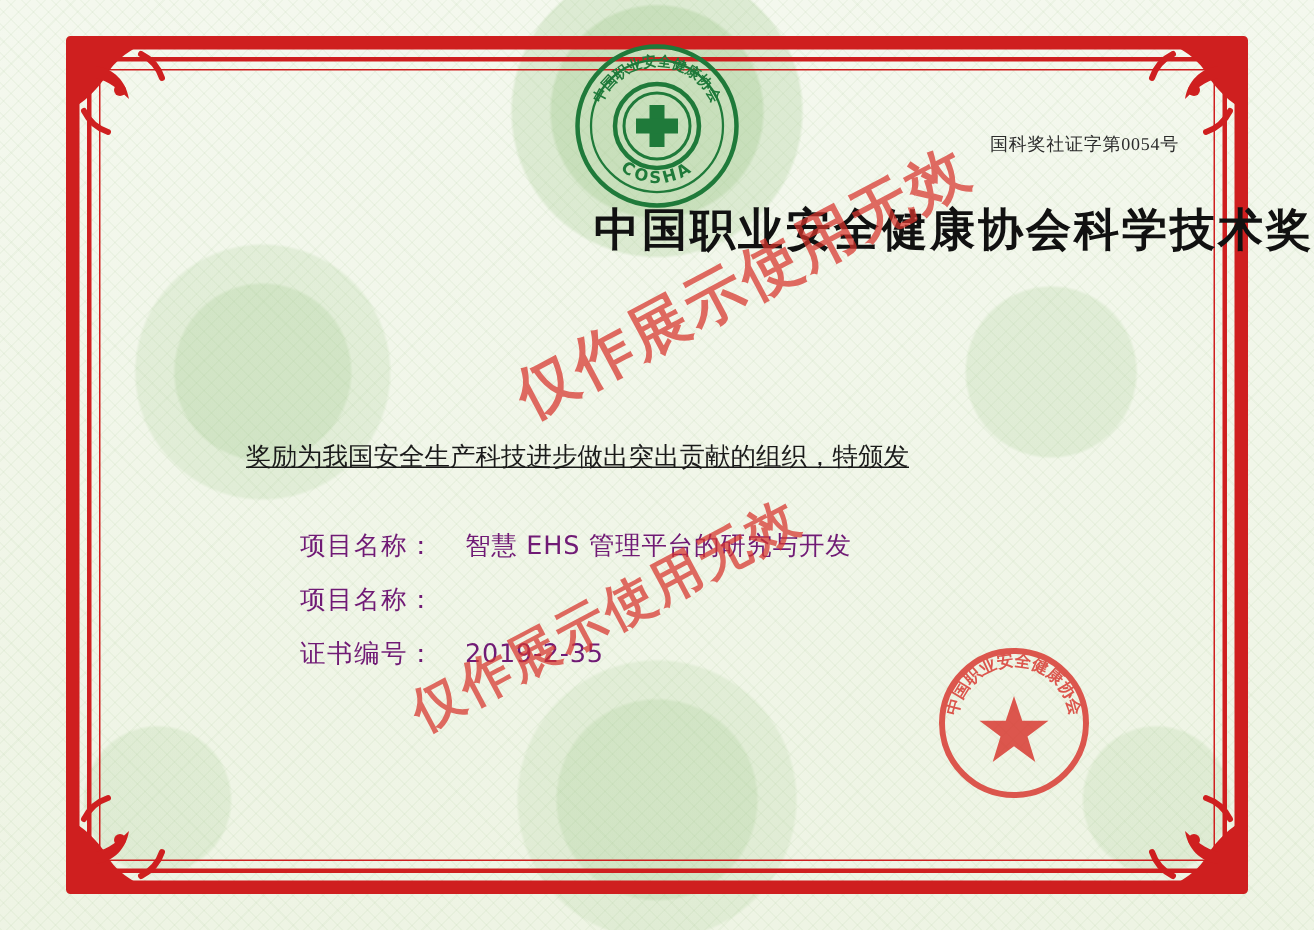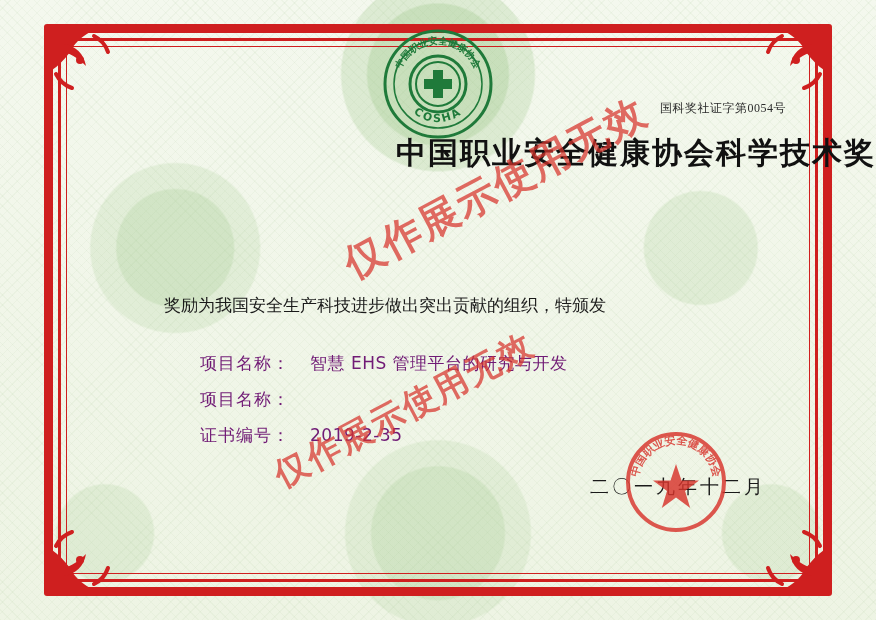--- a/index.html
+++ b/index.html
@@ -89,21 +89,20 @@
   .emblem svg { width: 112px; height: 112px; display: block; }
 
   .serial {
     position: absolute;
     right: 90px;
     top: 88px;
     font-size: 12px;
     color: #2b2b2b;
     letter-spacing: 0.5px;
     font-family: "Liberation Serif", serif;
-    margin-top: 12px;
   }
 
   .main-title {
     position: absolute;
     left: 16px; right: 0;
     top: 133px;
     text-align: right;
     font-family: Liberation Serif, serif;
     font-weight: bold;
     font-size: 30px;
@@ -127,21 +126,21 @@
   .body-text {
     position: absolute;
     left: 130px;
     right: 120px;
     top: 288px;
     font-family: "DejaVu Sans", sans-serif;
     font-size: 17px;
     color: #1a1a1a;
     line-height: 34px;
   }
-  .body-text .indent { text-indent: 34px; }
+  .body-text .indent { text-indent: 34px; text-decoration: underline; }
 
   .fields {
     position: absolute;
     left: 200px;
     top: 352px;
     font-family: "DejaVu Sans", sans-serif;
     font-size: 17px;
     color: #701a75;
   }
   .field-row {
@@ -283,21 +282,20 @@
     </div>
     <div class="field-row">
       <span class="field-label">项目名称：</span>
     </div>
     <div class="field-row">
       <span class="field-label">证书编号：</span>
       <span class="field-value">2019-2-35</span>
     </div>
   </div>
 
-  <div class="date">二〇一九年十二月</div>
 
   <div class="seal">
     <svg viewBox="0 0 104 104" xmlns="http://www.w3.org/2000/svg">
       <circle cx="52" cy="52" r="48" fill="none" stroke="#d8342c" stroke-width="4"></circle>
       <path id="sealTop" d="M 14 52 A 38 38 0 0 1 90 52" fill="none"></path>
       <text font-family="DejaVu Sans, sans-serif" font-size="11" fill="#d8342c" font-weight="bold">
         <textPath href="#sealTop" startOffset="50%" text-anchor="middle">中国职业安全健康协会</textPath>
       </text>
       <polygon fill="#d8342c" points="52,34 57.5,50.5 75,50.5 61,61 66.2,78 52,67.5 37.8,78 43,61 29,50.5 46.5,50.5"></polygon>
     </svg>

